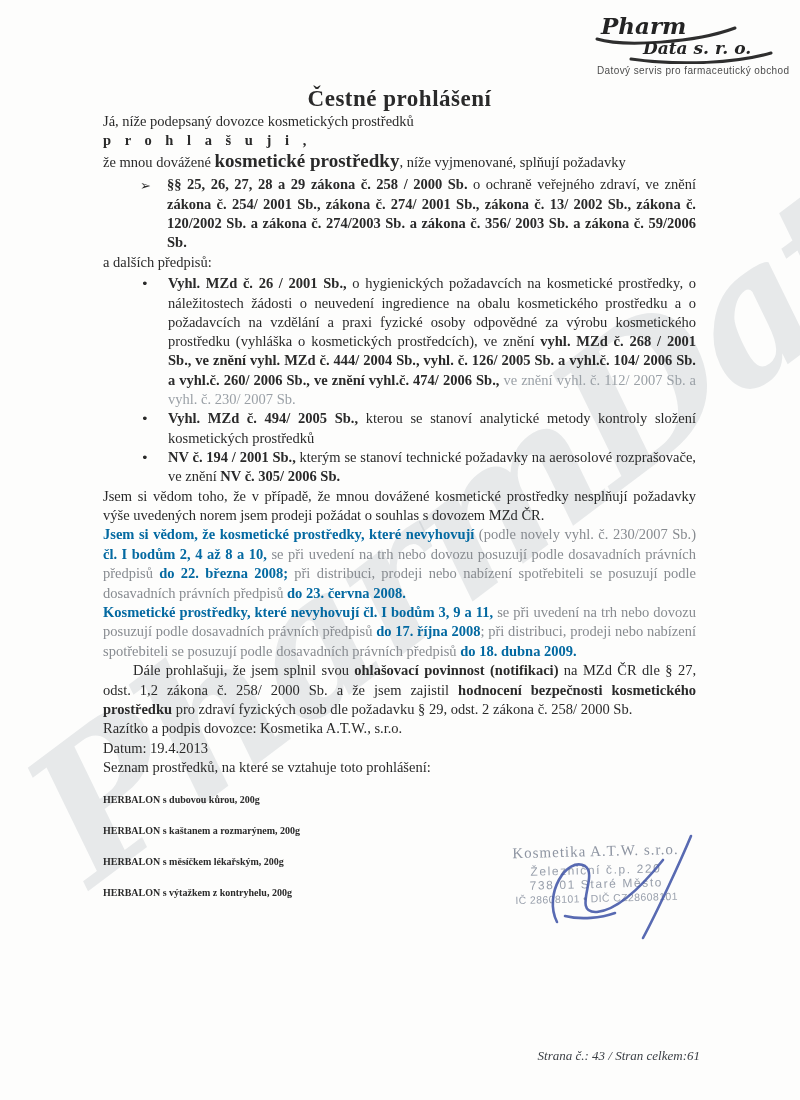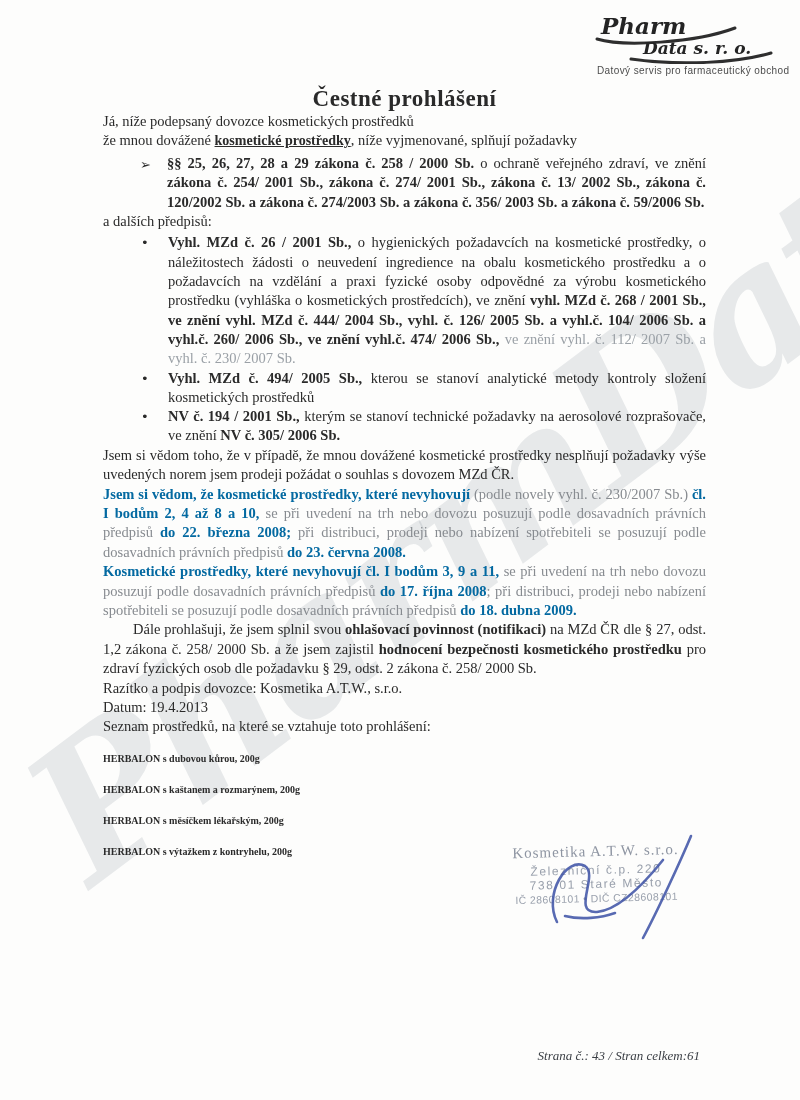--- a/index.html
+++ b/index.html
@@ -18,31 +18,31 @@
     transform:rotate(-37deg); pointer-events:none; user-select:none;
   }
   
   .logo { position:absolute; left:585px; top:12px; width:195px; }
   .logo svg { display:block; }
   .logo-sub {
     font-family:"Liberation Sans", sans-serif; font-size:10px; color:#4d4d4d;
     letter-spacing:0.4px; margin-top:1px; padding-left:12px; white-space:nowrap;
   }
   
-  .content { position:absolute; left:103px; right:94px; top:0; z-index:2; }
+  .content { position:absolute; left:103px; right:104px; top:0; z-index:2; }
   .content p { margin:0; font-size:14.5px; line-height:19.4px; }
   .b { font-weight:bold; }
   .just { text-align:justify; }
   .center { text-align:left; }
 
   .title { margin:86px 0 0; font-size:23px; font-weight:bold; text-align:center; letter-spacing:0.5px; }
   .p-subject { margin-top:31px; }
   .p-declare { margin-top:19px; font-weight:bold; font-size:15px; letter-spacing:5px; }
   .p-lead { margin-top:13px; }
-  .lead-bold { font-weight:bold; font-size:14px; text-decoration:underline; }
+  .lead-bold { font-weight:bold; font-size:19px; }
 
   .arrow-item {
     margin:3px 0 0 37px; padding-left:27px; position:relative;
     font-size:14.5px; line-height:19.4px; text-align:justify;
   }
   .arrow-glyph { position:absolute; left:0; top:1px; font-family:"DejaVu Sans", sans-serif; font-size:13px; color:#2a2a2a; }
 
   .p-predpisy { margin-top:28px; }
   ul.regs { margin:2px 0 0; padding:0 0 0 65px; list-style:none; }
   ul.regs li { position:relative; font-size:14.5px; line-height:19.3px; text-align:justify; }
@@ -100,20 +100,21 @@
     </svg>
     <div class="logo-sub">Datový servis pro farmaceutický obchod</div>
   </div>
 
   <div class="content">
 
     <h1 class="title">Čestné prohlášení</h1>
 
     <p class="center p-subject">Já, níže podepsaný dovozce kosmetických prostředků</p>
 
+    <p class="center p-declare">p r o h l a š u j i ,</p>
 
     <p class="p-lead"><span>že mnou dovážené </span><span class="lead-bold">kosmetické prostředky</span><span>,  níže vyjmenované, splňují požadavky</span></p>
 
     <div class="arrow-item">
       <span class="arrow-glyph">➢</span><span class="b">§§ 25, 26, 27, 28 a 29 zákona č. 258 / 2000 Sb.</span><span> o ochraně veřejného zdraví, ve znění </span><span class="b">zákona č. 254/ 2001 Sb., zákona č. 274/ 2001 Sb., zákona č. 13/ 2002 Sb., zákona č. 120/2002 Sb. a zákona č. 274/2003 Sb. a zákona č. 356/ 2003 Sb. a zákona č. 59/2006 Sb.</span>
     </div>
 
     <p class="p-predpisy">a dalších předpisů:</p>
 
     <ul class="regs">

